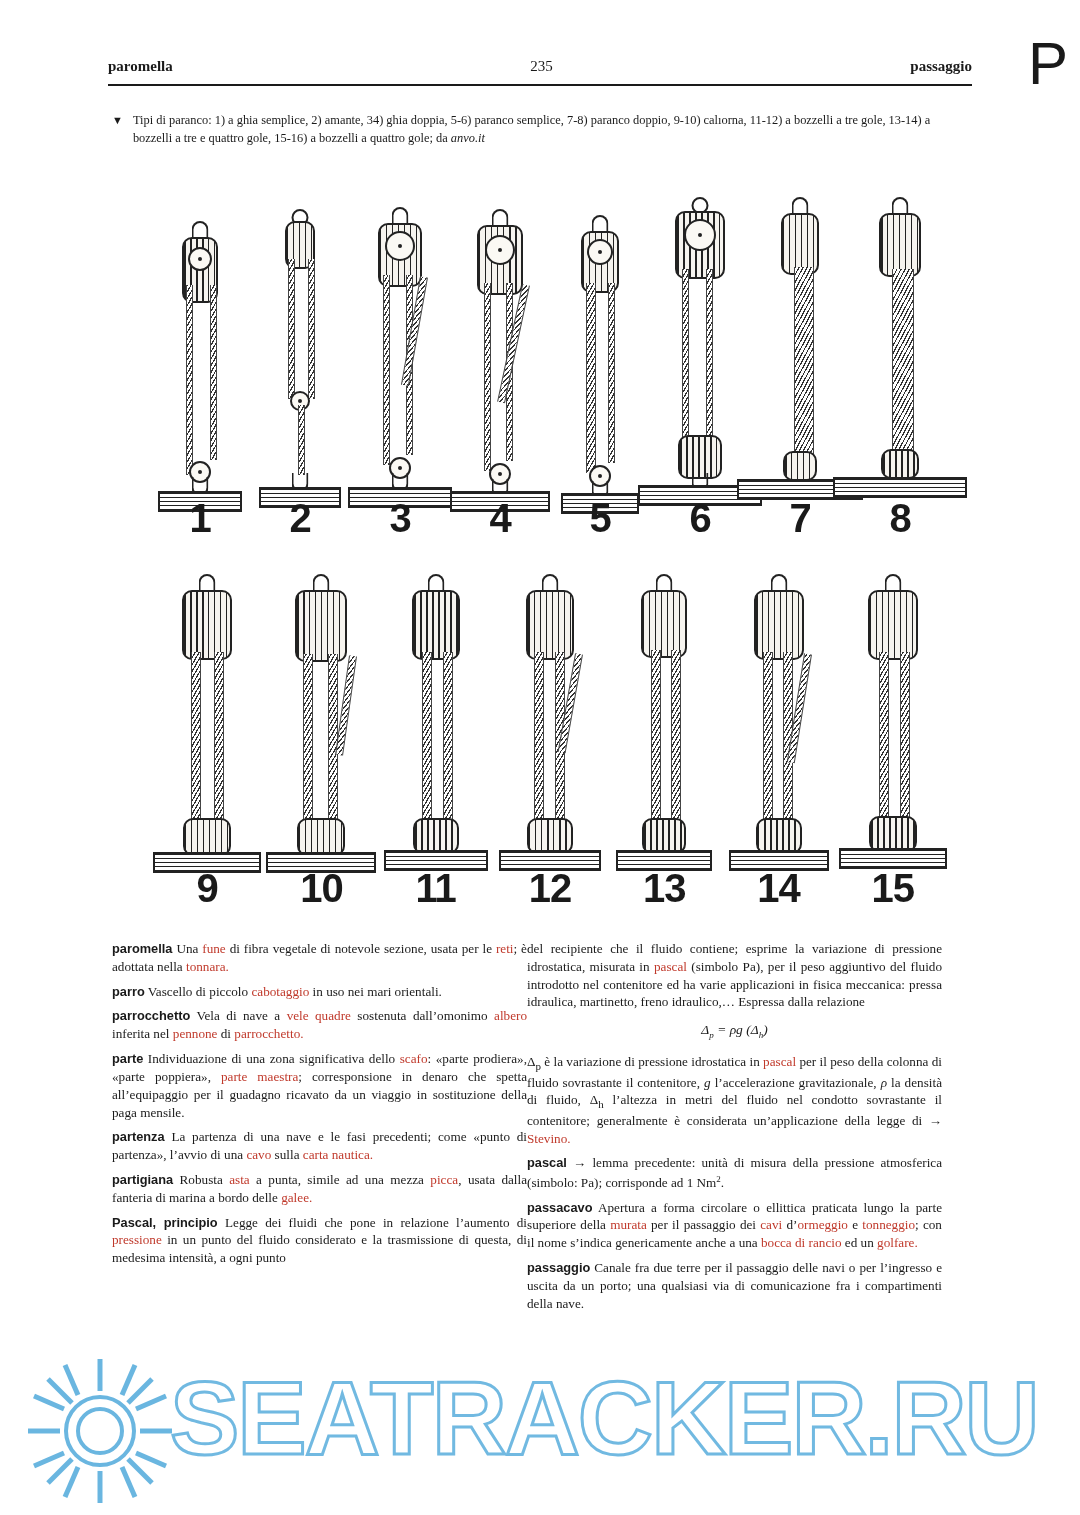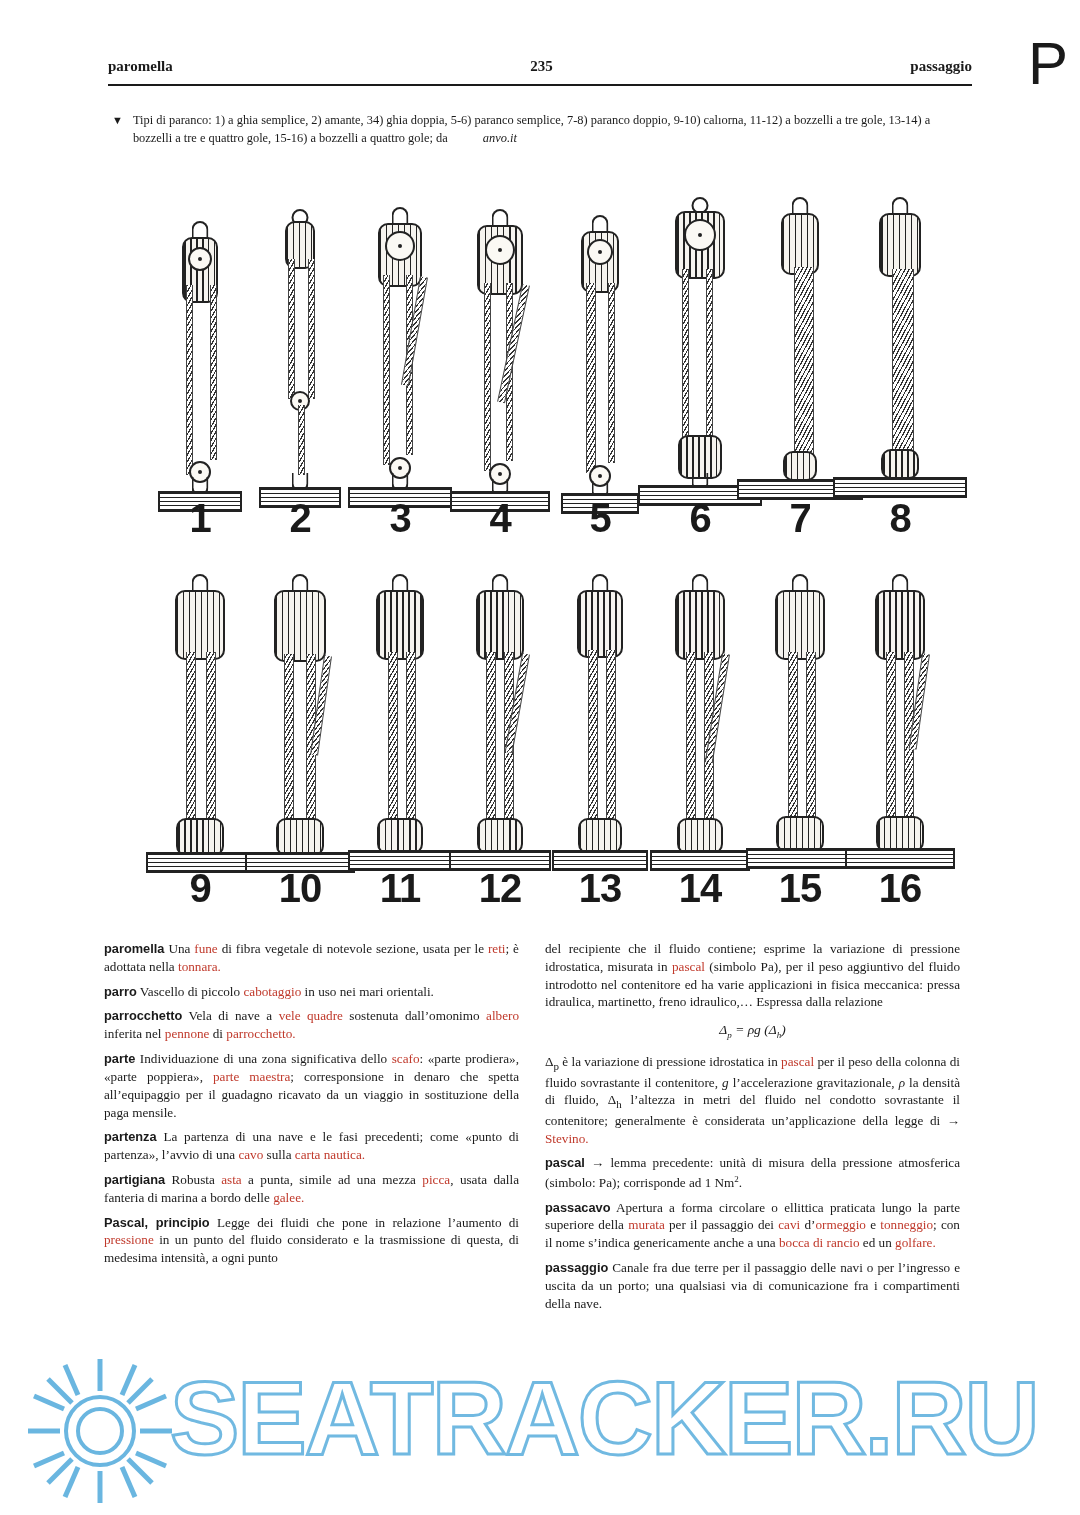--- a/index.html
+++ b/index.html
@@ -12,41 +12,41 @@
     overflow:hidden;
   }
   .page { position:absolute; inset:0; }
 
   
   .header {
     position:absolute; left:108px; top:58px; width:864px;
     display:flex; align-items:flex-end; justify-content:space-between;
     font-weight:bold; font-size:15px;
   }
-  .header .pageno { font-size:15px; font-weight:bold; }
+  .header .pageno { font-size:15px; font-weight:normal; }
   .header-rule {
     position:absolute; left:108px; top:84px; width:864px; height:2px;
     background:#1a1a1a;
   }
   .letter-tab {
     position:absolute; right:12px; top:34px;
     font-size:60px; line-height:60px; font-weight:400;
     font-family:"Liberation Sans", sans-serif;
     color:#1a1a1a;
   }
 
   
   .caption {
     position:absolute; left:112px; top:112px; width:852px;
     font-size:12.4px; line-height:1.45;
     display:flex; gap:10px;
   }
   .caption .tri { color:#1a1a1a; font-size:11px; line-height:1.5; }
   .caption .ctext { flex:1; text-align:left; }
-  .caption i { font-style:italic;margin-left:32px; }
+  .caption i { font-style:italic; }
 
   
   .figure { position:absolute; left:150px; top:175px; width:800px; height:760px; }
 
   .row { position:absolute; left:0; width:800px; display:flex; }
   .row1 { top:10px; height:350px; }
   .row2 { top:385px; height:345px; }
 
   .cell { position:relative; flex:1 1 0; height:100%; }
 
@@ -101,22 +101,22 @@
     transform-origin:top center;
   }
   .weight {
     position:absolute; left:50%; transform:translateX(-50%);
     height:17px; border:2px solid #222;
     background:repeating-linear-gradient(0deg,#222 0 1px,#fff 1px 4px);
   }
 
   
   .cols {
-    position:absolute; left:104px; top:940px; width:856px;
-    display:flex; gap:26px;
+    position:absolute; left:112px; top:940px; width:856px;
+    display:flex; 
     font-size:13.2px; line-height:1.35; text-align:justify;
   }
   .col { width:415px; }
   .entry { margin-bottom:7px; }
   .entry:first-child { margin-top:0; }
   .hw { font-family:"Liberation Sans", sans-serif; font-weight:bold; font-size:12.8px; }
   .xr { color:#c0392b; }
   .formula { text-align:center; font-style:italic; margin:10px 0 12px; font-size:13.5px; }
   .formula sub { font-style:italic; font-size:9px; }
   sup { font-size:9px; }
@@ -322,30 +322,20 @@
       <div class="cell">
         <div class="hook up" style="top:14px;"></div>
         <div class="block" style="top:30px;width:46px;height:66px;"></div>
         <div class="rope thick" style="left:38%;top:92px;height:168px;"></div>
         <div class="rope thick" style="left:56%;top:92px;height:168px;"></div>
         <div class="block" style="top:256px;width:44px;height:32px;"></div>
         <div class="weight" style="top:288px;width:104px;"></div>
         <div class="num">15</div>
       </div>
 
-      <div class="cell">
-        <div class="hook up" style="top:14px;"></div>
-        <div class="block" style="top:30px;width:46px;height:66px;"></div>
-        <div class="rope thick" style="left:36%;top:92px;height:168px;"></div>
-        <div class="rope thick" style="left:54%;top:92px;height:168px;"></div>
-        <div class="tail" style="left:72%;top:94px;height:96px;transform:rotate(8deg);"></div>
-        <div class="block" style="top:256px;width:44px;height:32px;"></div>
-        <div class="weight" style="top:288px;width:106px;"></div>
-        <div class="num">16</div>
-      </div>
     </div>
   </div>
 
   <div class="cols">
 
     <div class="col">
       <div class="entry">
         <span class="hw">paromella</span>
         <span>Una <span class="xr">fune</span> di fibra vegetale di notevole sezione, usata per le <span class="xr">reti</span>; è adottata nella <span class="xr">tonnara.</span></span>
       </div>

